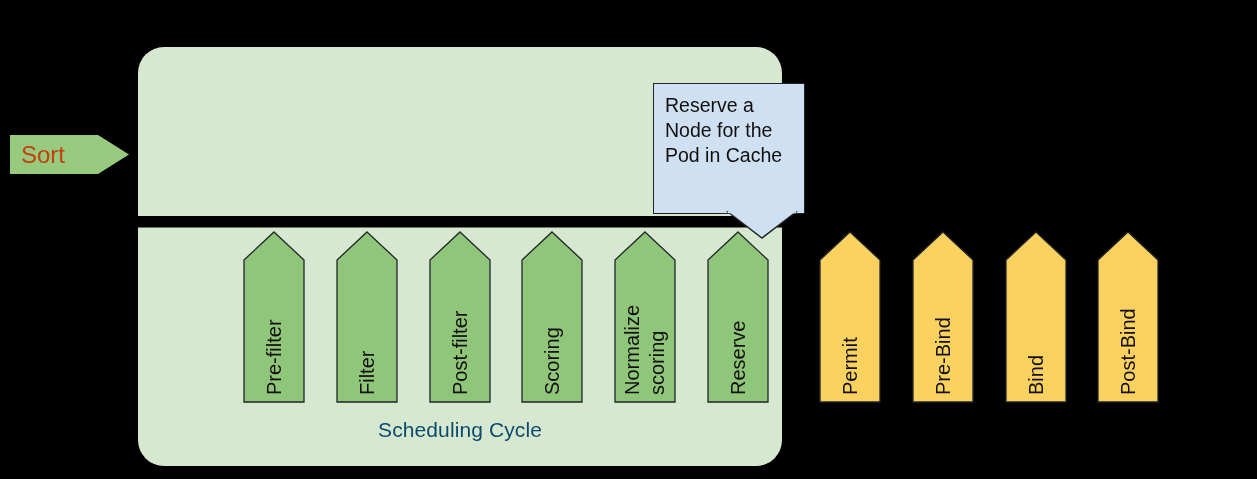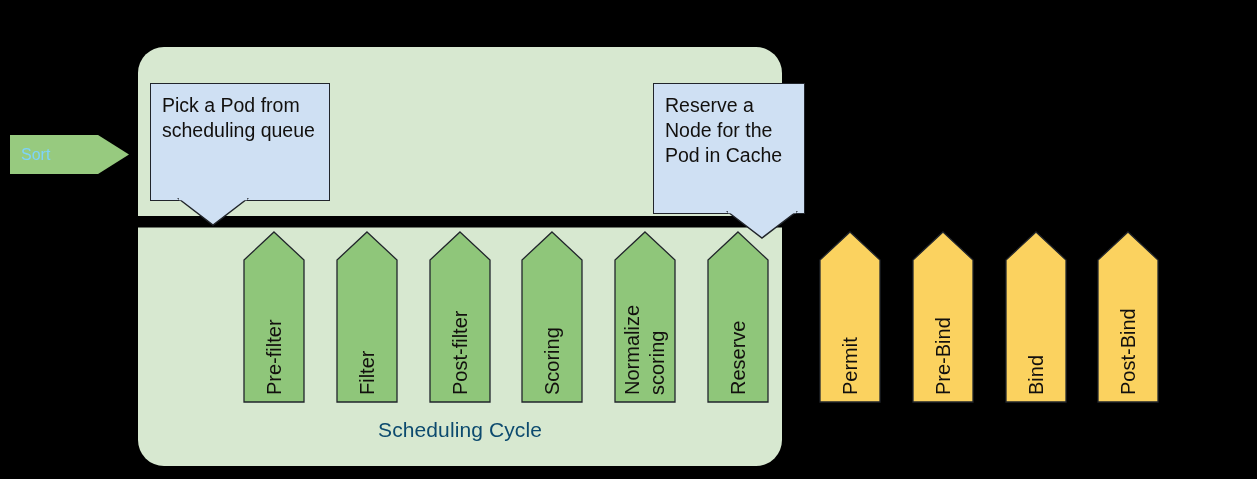--- a/index.html
+++ b/index.html
@@ -64,22 +64,22 @@
     position: absolute;
     inset: 0;
     background: #97ca7f;
     clip-path: polygon(0 0, 74% 0, 100% 50%, 74% 100%, 0 100%);
   }
   #sort-arrow .sort-label {
     position: absolute;
     left: 11px;
     top: 50%;
     transform: translateY(-50%);
-    font-size: 16px;
-    color: #7dd3fc;
+    font-size: 24px;
+    color: #c2410c;
     white-space: nowrap;
   }
 
   
   .callout {
     position: absolute;
     background: #cfe0f3;
     border: 1.4px solid #21252b;
     box-sizing: border-box;
   }
@@ -151,29 +151,20 @@
     <div class="sort-label">Sort</div>
   </div>
 
   <svg id="flow-arrow" viewBox="0 0 1105 76" width="1105" height="76">
 
     <rect x="0" y="0" width="1075" height="11.5" fill="#000000"></rect>
 
     <polygon points="1053,-23 1053,34.5 1100,5.75" fill="#000000"></polygon>
   </svg>
 
-  <div class="callout" id="callout-pick">
-    <div class="callout-text">Pick a Pod from scheduling queue</div>
-    <div class="tail">
-      <svg width="68" height="26" viewBox="0 0 68 26">
-        <polygon points="0,0 68,0 34,26" fill="#cfe0f3" stroke="#21252b" stroke-width="1.4"></polygon>
-        <line x1="0" y1="0" x2="68" y2="0" stroke="#cfe0f3" stroke-width="2.4"></line>
-      </svg>
-    </div>
-  </div>
 
   <div class="callout" id="callout-reserve">
     <div class="callout-text">Reserve a Node for the Pod in Cache</div>
     <div class="tail">
       <svg width="68" height="26" viewBox="0 0 68 26">
         <polygon points="0,0 68,0 34,26" fill="#cfe0f3" stroke="#21252b" stroke-width="1.4"></polygon>
         <line x1="0" y1="0" x2="68" y2="0" stroke="#cfe0f3" stroke-width="2.4"></line>
       </svg>
     </div>
   </div>

